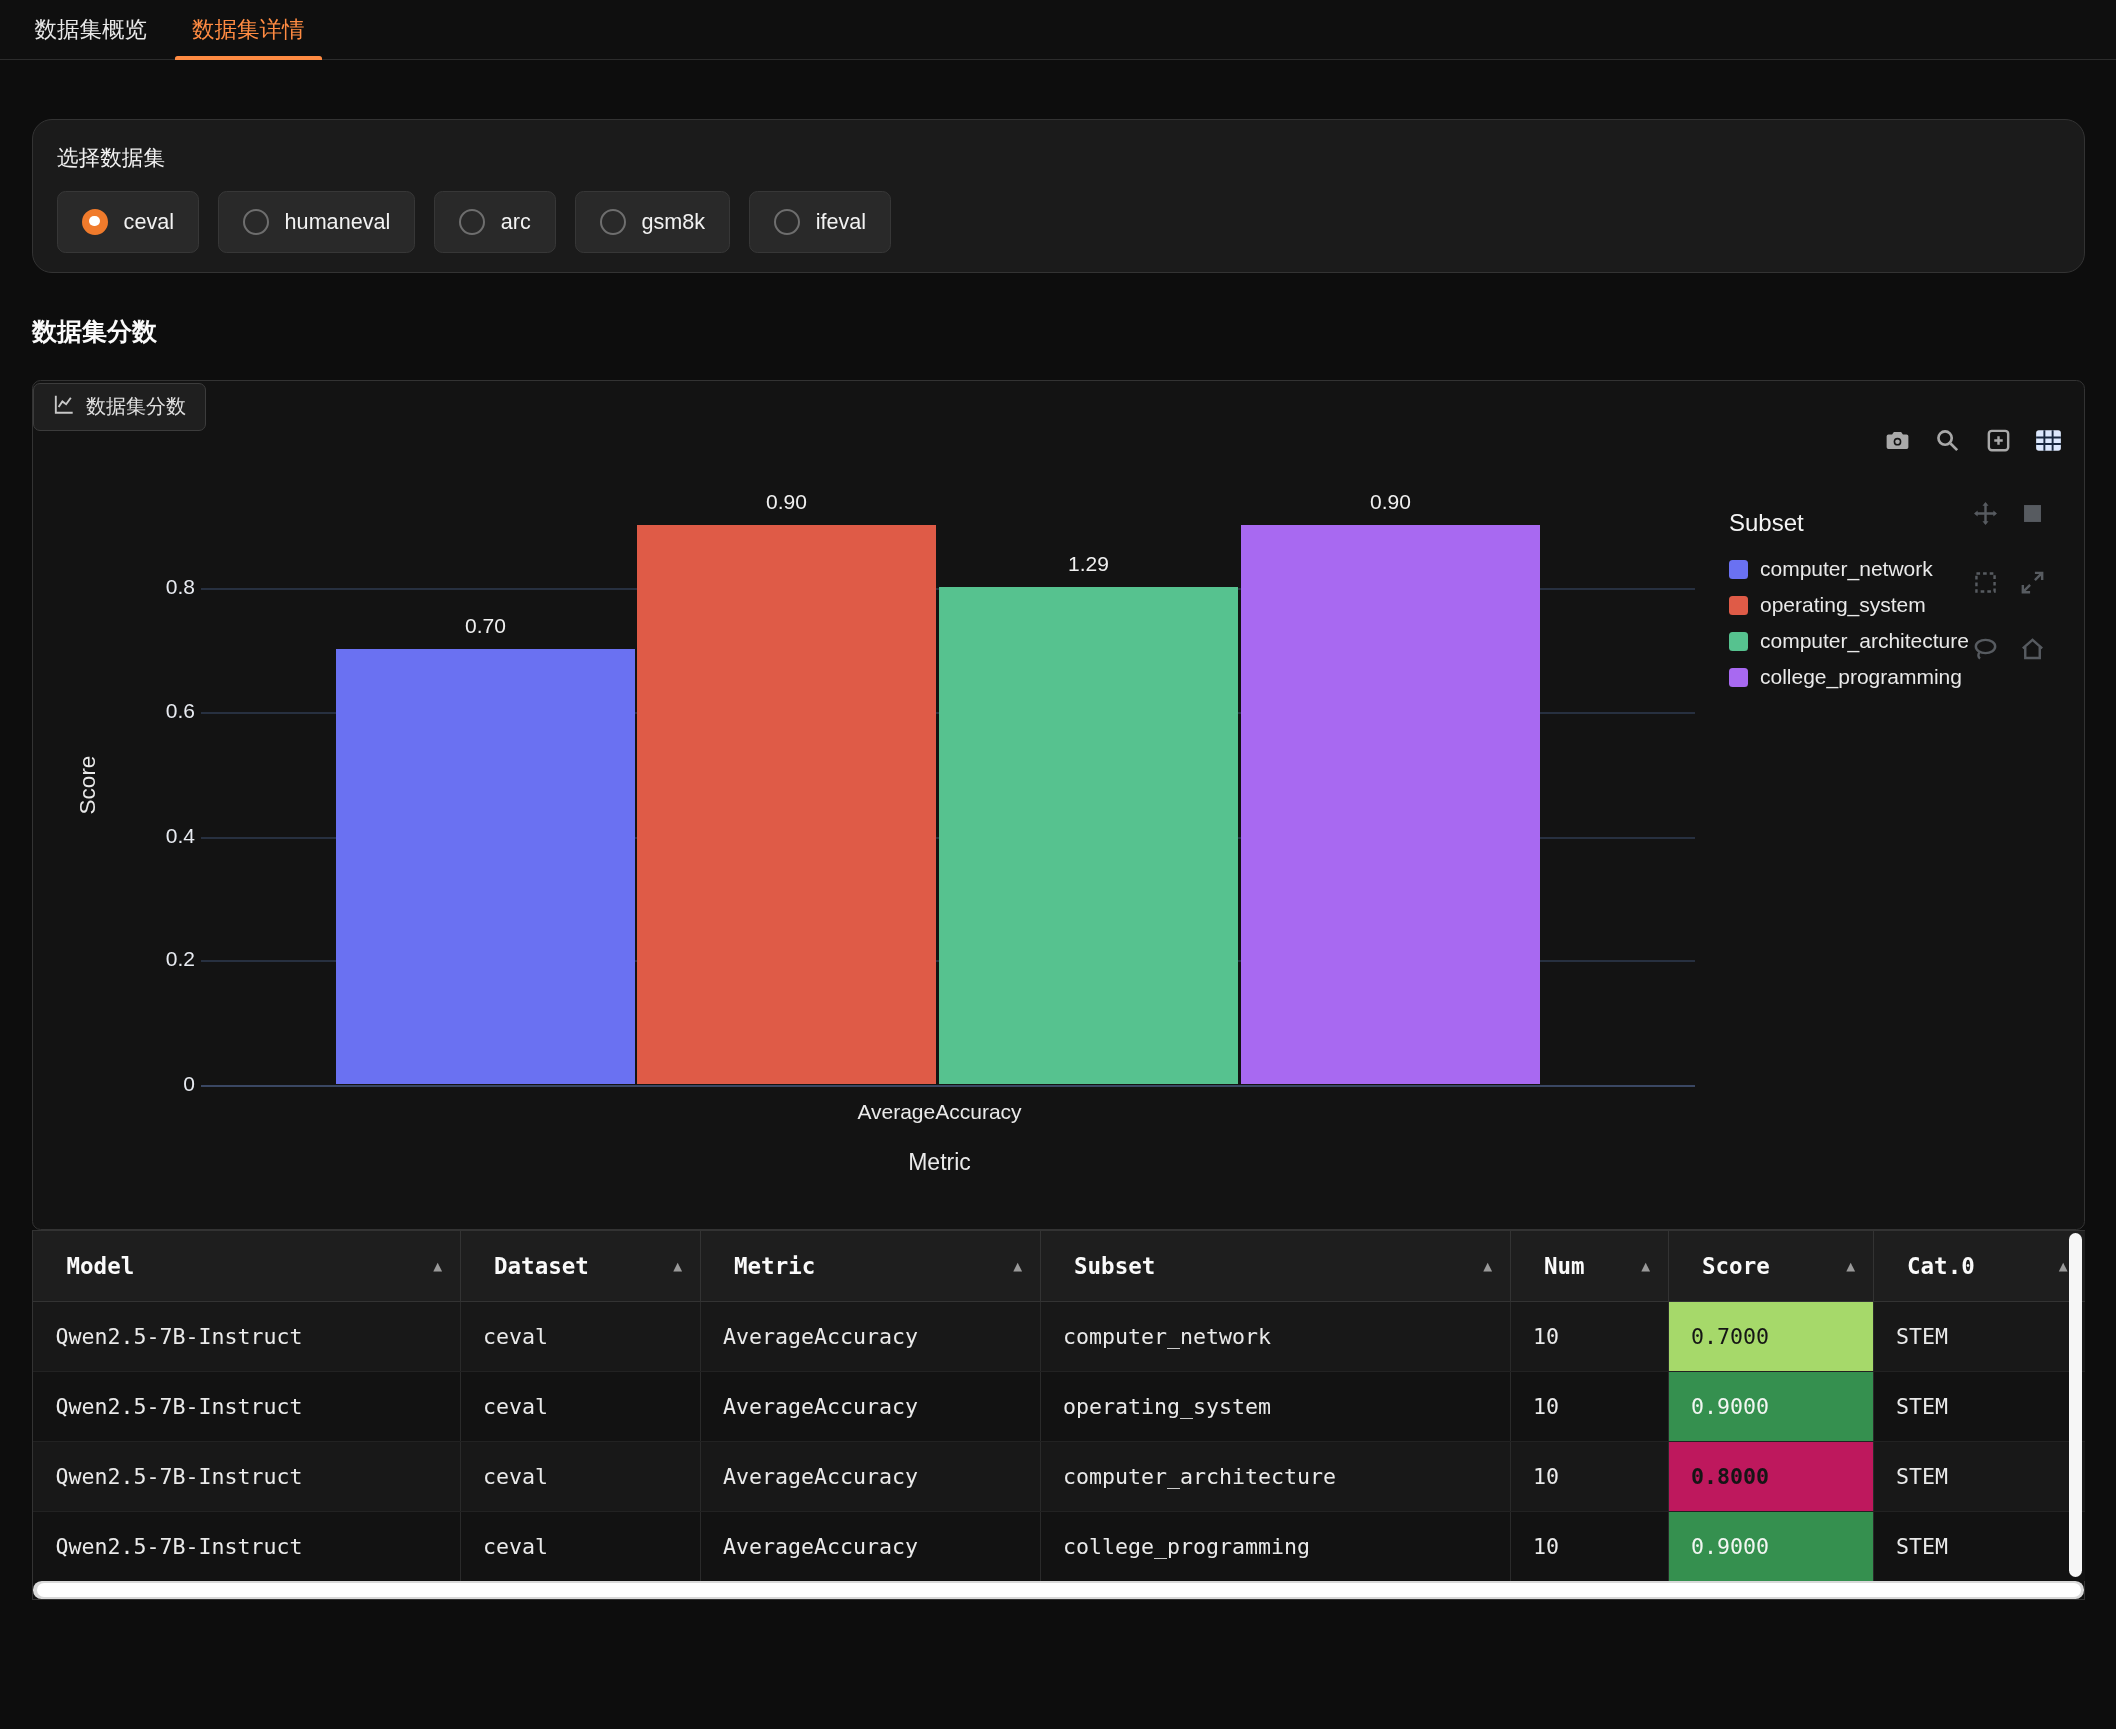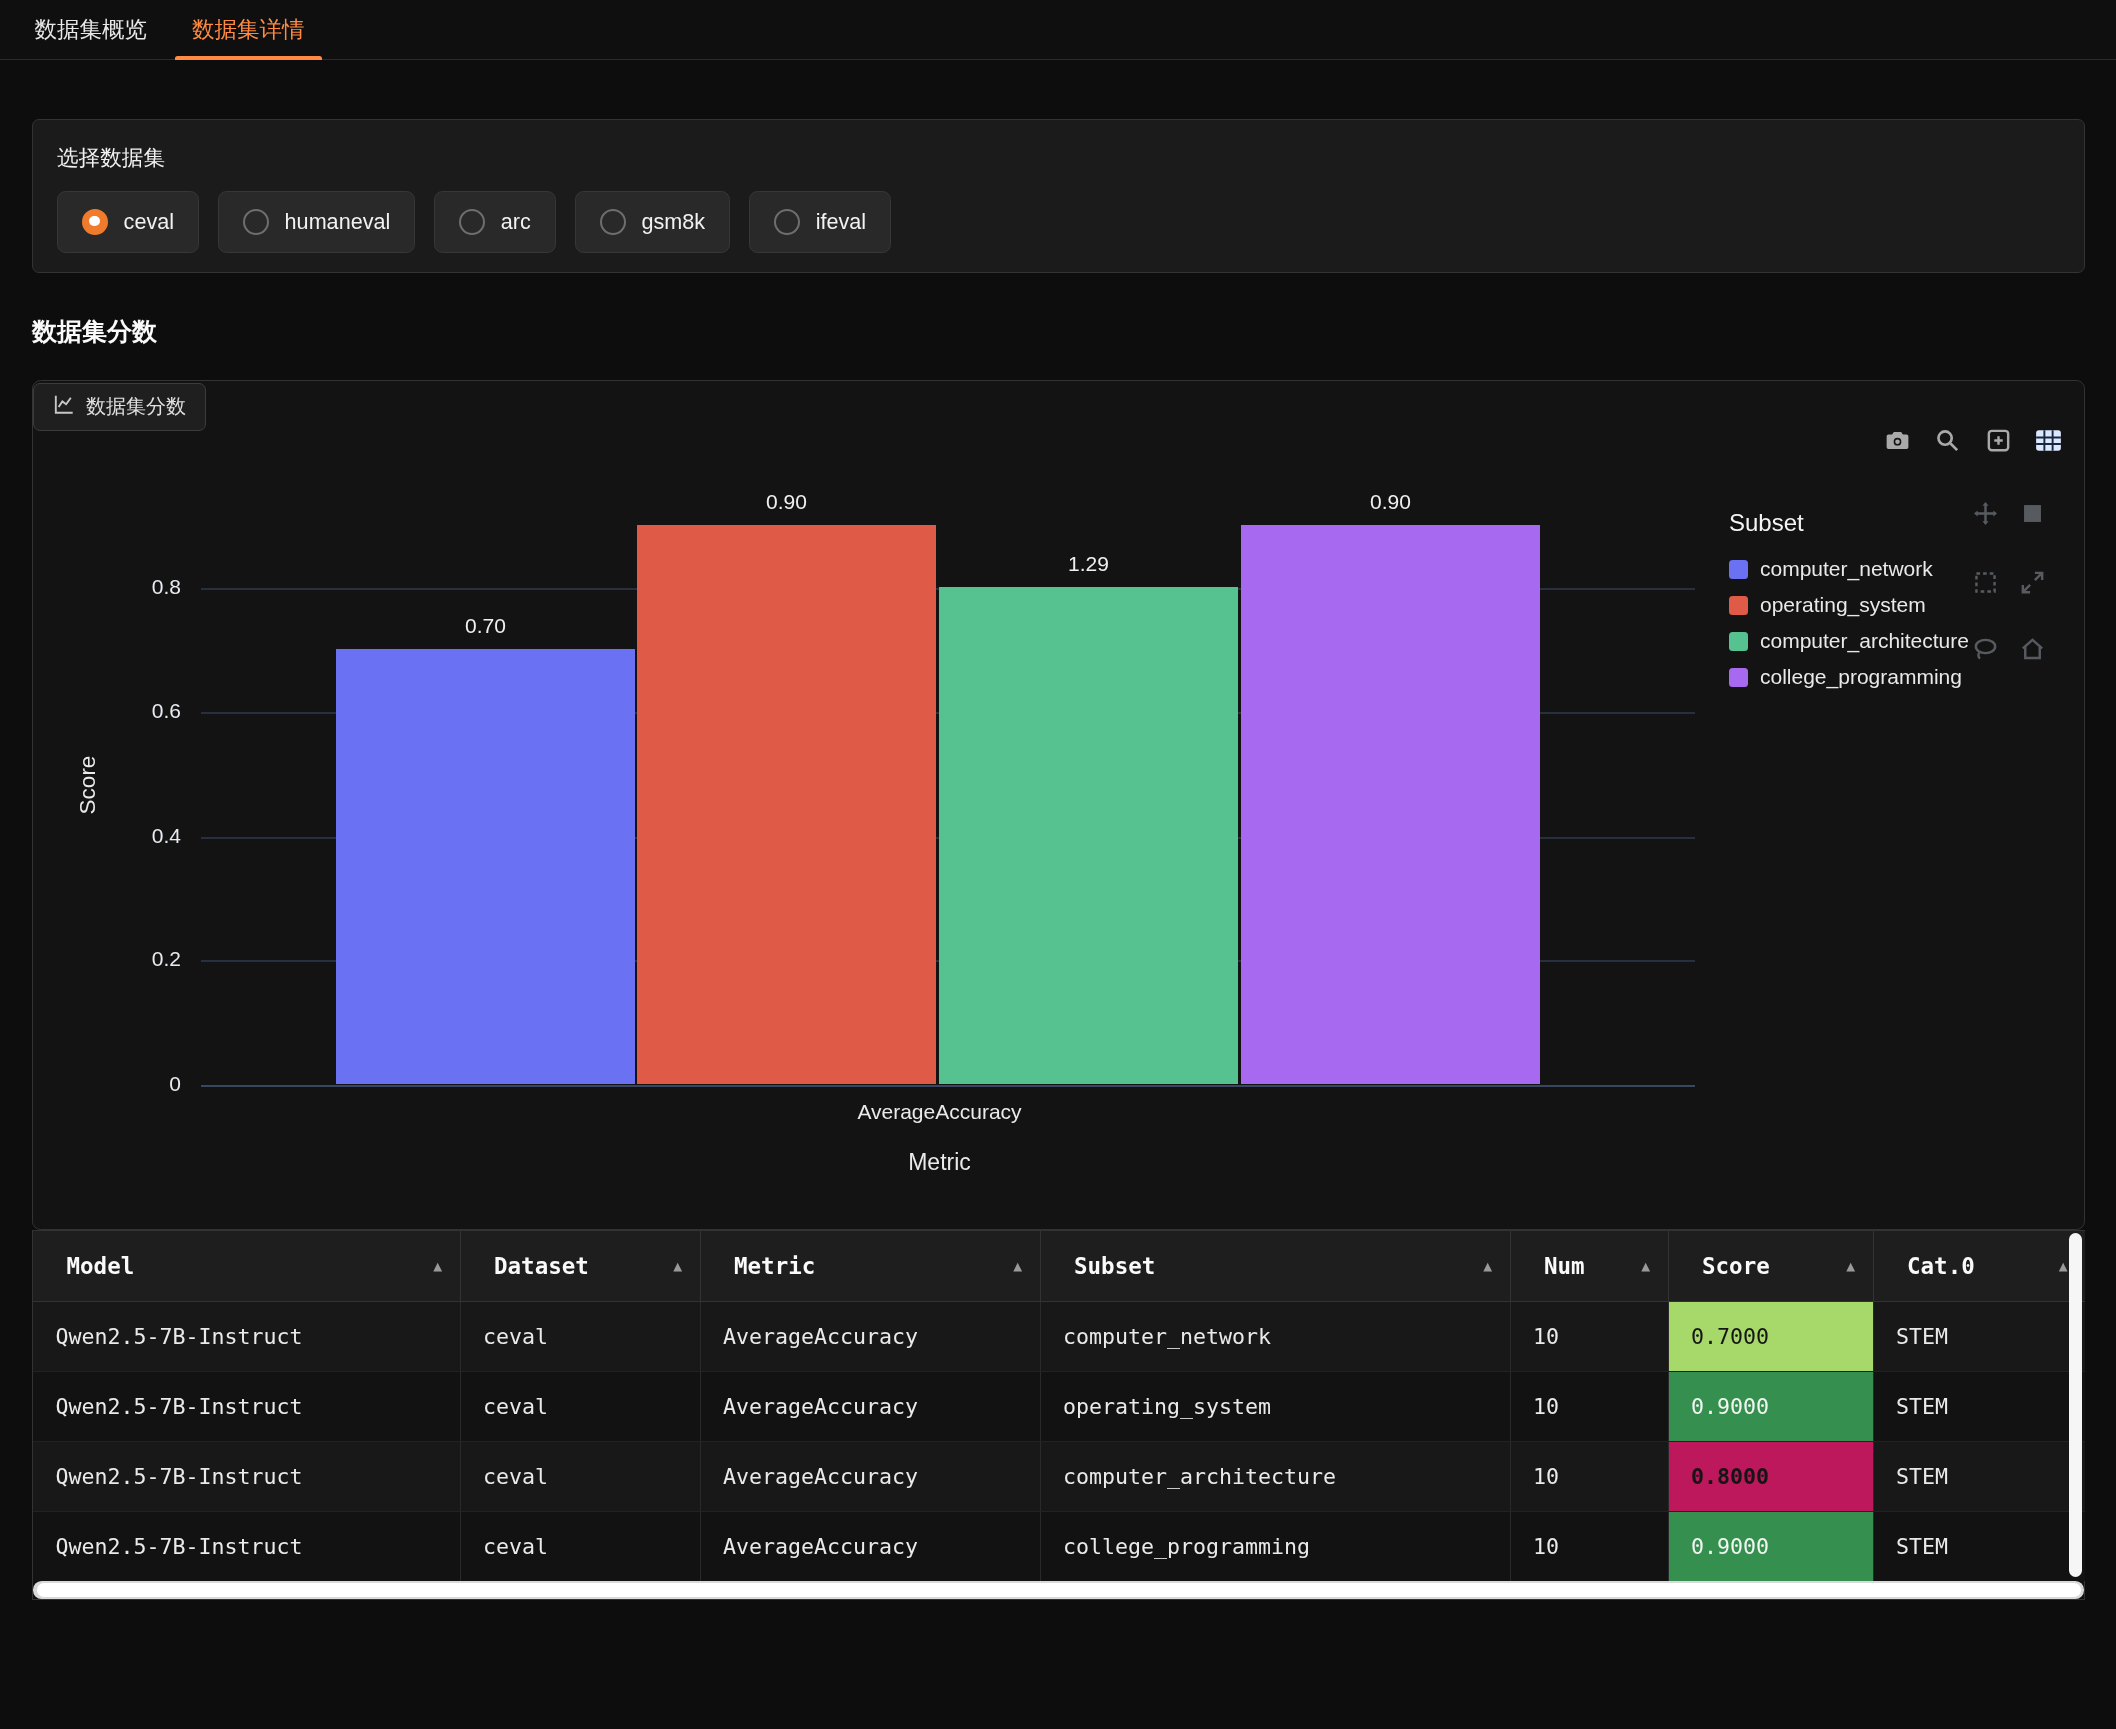--- a/index.html
+++ b/index.html
@@ -12,40 +12,40 @@
   }
   
   .tabbar { display:flex; height:60px; border-bottom:0.9px solid #2c2c2c; padding-left:12px; background:#0f0f0f; }
   .tab { position:relative; display:flex; align-items:center; padding:0 22.5px; font-size:22.5px; color:#e8e8e8; cursor:pointer;text-align:right; }
   .tab.active { color:#ff8b42; }
   .tab.active::after { content:""; position:absolute; left:5.2px; right:5.2px; bottom:-0.9px; height:4.3px; border-radius:2.6px 2.6px 0 0; background:#ff8b42; }
 
   .content { padding:0 32px; }
 
   
-  .selector-panel { margin-top:59px; height:154px; background:#1b1b1b; border:0.9px solid #333; border-radius:7px; padding:22.5px 24px; }
+  .selector-panel { margin-top:59px; height:154px; background:#1b1b1b; border:0.9px solid #333; border-radius:20px; padding:22.5px 24px; }
   .selector-label { font-size:21.6px; color:#f2f2f2; }
   .radio-row { display:flex; gap:19px; margin-top:19px; }
   .radio-chip { display:flex; align-items:center; gap:15.6px; height:62px; padding:0 24px; background:#292929; border:0.9px solid #373737; border-radius:8.6px; font-size:21.6px; color:#f2f2f2; cursor:pointer; }
   .radio-dot { width:26px; height:26px; border-radius:50%; border:2.6px solid #6e6e6e; position:relative; flex:none; }
   .radio-chip.selected .radio-dot { border-color:#f07b2c; background:#f07b2c; }
   .radio-chip.selected .radio-dot::after { content:""; position:absolute; left:5.2px; top:5.2px; width:10.4px; height:10.4px; border-radius:50%; background:#fff; }
 
   .section-heading { margin:42px 0 32px; font-size:25px; font-weight:700; color:#fafafa; }
 
   
   .chart-panel { position:relative; height:850px; border:0.9px solid #333; border-radius:8.6px; background:#131313; }
   .chart-tab { position:absolute; left:0; top:1.7px; display:flex; align-items:center; gap:10.4px; height:48px; padding:0 19px; background:#1f1f1f; border:0.9px solid #3c3c3c; border-radius:7px; font-size:20px; color:#e0e0e0; z-index:4; cursor:pointer; }
   .chart-toolbar { position:absolute; top:43px; right:19px; display:flex; gap:17.3px; z-index:4; }
   .tool-btn { width:33px; height:33px; display:flex; align-items:center; justify-content:center; cursor:pointer; }
 
   .plot { position:absolute; inset:0; }
   .gridline { position:absolute; left:168px; width:1494px; height:1.7px; background:#273040; }
   .zeroline { background:#3a4763; height:1.7px; }
-  .ytick { position:absolute; left:29px; width:119px; text-align:right; font-size:21px; color:#e8ebf1; }
+  .ytick { position:absolute; left:43px; width:119px; text-align:right; font-size:21px; color:#e8ebf1; }
   .ylabel-rot { position:absolute; left:-118px; top:391px; width:346px; text-align:center; font-size:22.5px; color:#eaeaea; transform:rotate(-90deg); }
   .bar { position:absolute; bottom:145px; width:299px; cursor:pointer; }
   .bar-label { position:absolute; width:299px; text-align:center; font-size:21px; color:#f0f0f0; }
   .xtick { position:absolute; left:303px; width:1207px; top:719px; text-align:center; font-size:21px; color:#eaeaea; }
   .xlabel { position:absolute; left:303px; width:1207px; top:768px; text-align:center; font-size:23px; color:#eaeaea; }
 
   .legend { position:absolute; left:1696px; top:128px; width:372px; z-index:3; }
   .legend-title { font-size:24px; color:#f4f4f4; margin-bottom:14px; }
   .legend-item { display:flex; align-items:center; gap:12px; height:36px; font-size:21px; color:#e9e9e9; cursor:pointer; }
   .swatch { width:19px; height:19px; border-radius:3.5px; flex:none; }

